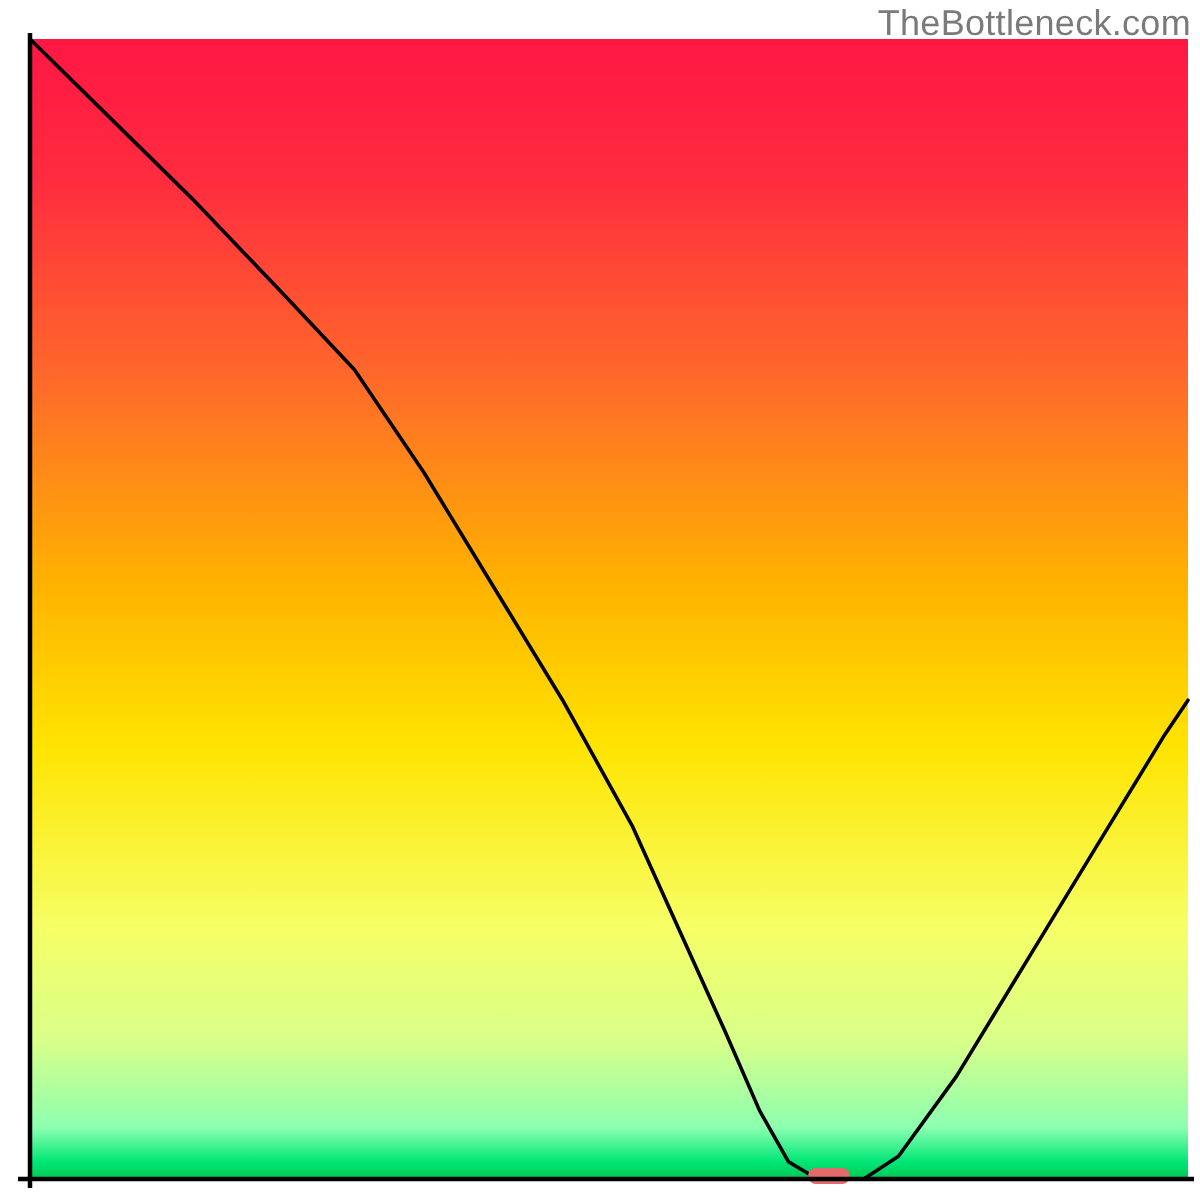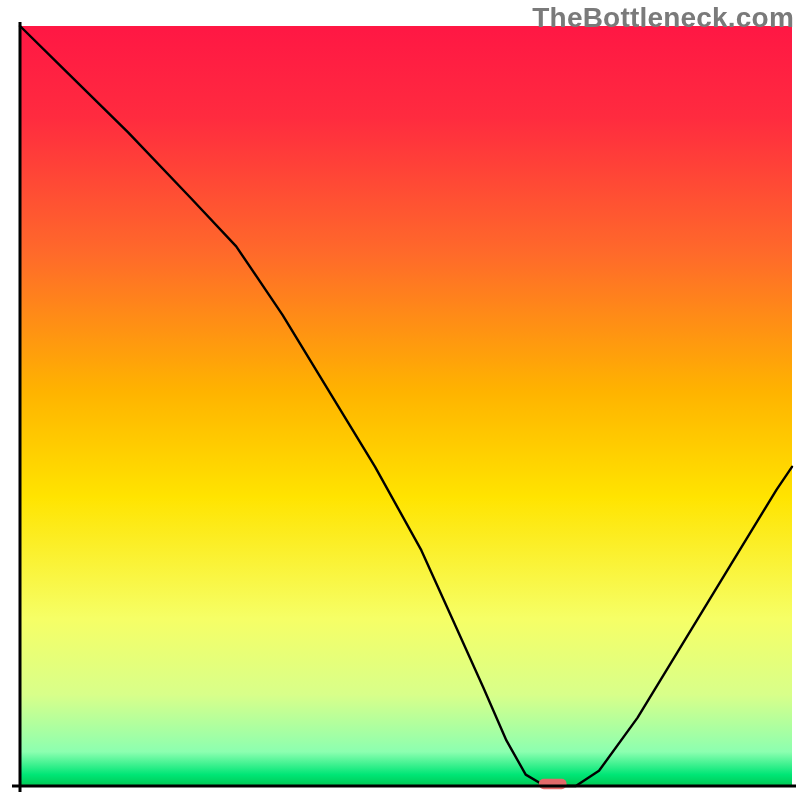--- a/index.html
+++ b/index.html
@@ -13,22 +13,22 @@
   }
   .stage {
     position: relative;
     width: 800px;
     height: 800px;
   }
   .watermark {
     position: absolute;
     top: 2px;
     right: 6px;
-    font-size: 28px;
-    font-weight: 700;
+    font-size: 24px;
+    font-weight: 400;
     color: #7a7a7a;
     letter-spacing: 0.2px;
     user-select: none;
   }
   svg {
     display: block;
   }
 </style>
 </head>
 <body>

